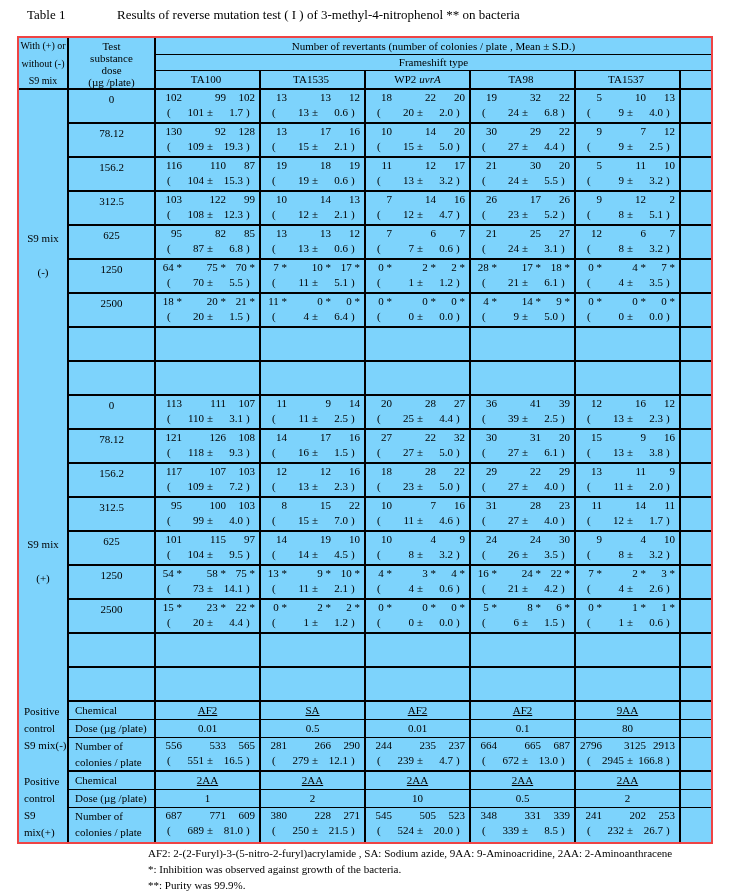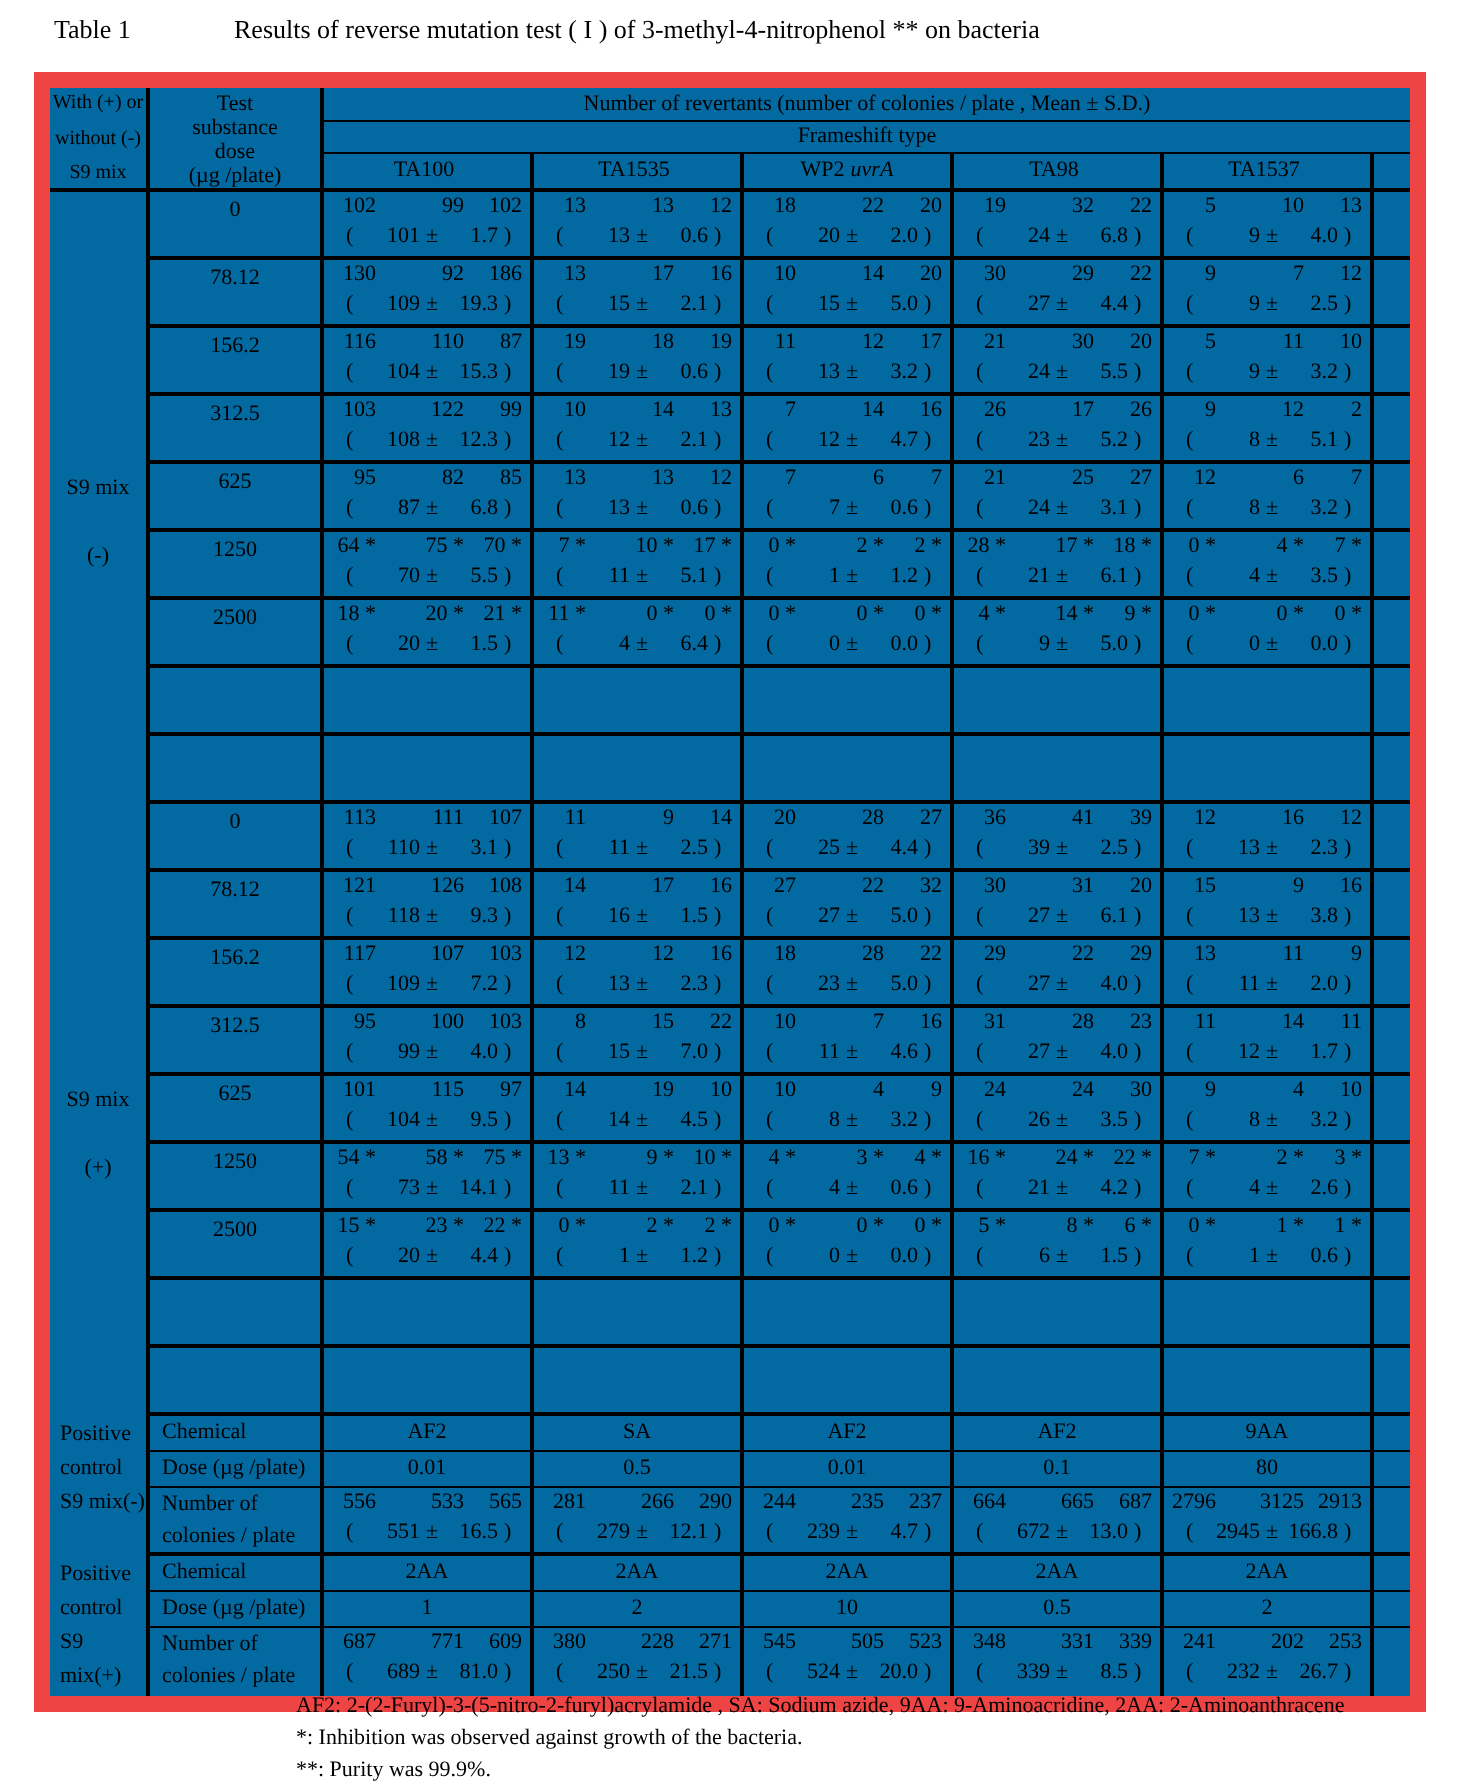--- a/index.html
+++ b/index.html
@@ -1,21 +1,21 @@
 <!DOCTYPE html>
 <html><head>
 <meta charset="utf-8">
 <style>
   *{box-sizing:border-box;margin:0;padding:0}
   html,body{width:729px;height:893px;background:#fff;overflow:hidden;
     font-family:"Liberation Serif","DejaVu Serif",serif;color:#000}
   .page{position:relative;width:729px;height:893px}
   .title{position:absolute;left:27px;top:7px;font-size:13px;white-space:nowrap}
   .title .t-label{display:inline-block;width:90px}
-  .tbl{position:absolute;left:17px;top:36px;width:696px;border:8px solid #ef4444;background:#0369a1;font-size:11px}
+  .tbl{position:absolute;left:17px;top:36px;width:696px;border:2px solid #ef4444;background:#7dd3fc;font-size:11px}
   
   .hdr{display:flex;height:52px;border-bottom:2px solid #000}
   .hc1{width:50px;border-right:2px solid #000;font-size:10px;text-align:center;
        display:flex;flex-direction:column;justify-content:space-between;padding:2px 0}
   .hc2{width:87px;border-right:2px solid #000;text-align:center;
        display:flex;flex-direction:column;justify-content:space-between;padding:2px 16px}
   .hcr{flex:1;display:flex;flex-direction:column}
   .hr1{height:17px;border-bottom:1px solid #000;text-align:center;line-height:16px}
   .hr2{height:16px;border-bottom:1px solid #000;display:flex;line-height:15px}
   .hr2 .bp{width:315px;border-right:2px solid #000;text-align:center}
@@ -44,21 +44,21 @@
   .pc-group{display:flex}
   .pc-s9{width:50px;border-right:2px solid #000;padding:1px 0 0 5px;line-height:17px}
   .pc-rows{flex:1}
   .pcrow{display:flex}
   .pcrow.chem,.pcrow.dosr{height:18px;border-bottom:1px solid #000;line-height:16px}
   .pcrow.numr{height:34px;border-bottom:2px solid #000}
   .pc-group:last-child .pcrow.numr{border-bottom:none}
   .pc-label{width:87px;border-right:2px solid #000;padding-left:6px}
   .pc-label.two{line-height:16px}
   .pc-val{width:105px;border-right:2px solid #000;text-align:center}
-  .pcrow.chem .pc-val span{}
+  .pcrow.chem .pc-val span{text-decoration:underline}
   .footnotes{position:absolute;left:148px;top:845px;font-size:11px;line-height:16px}
 </style>
 </head>
 <body>
 
 <div class="page">
 
   <div class="title">
     <span class="t-label">Table 1</span><span>Results of reverse mutation test ( I ) of 3-methyl-4-nitrophenol ** on bacteria</span>
   </div>
@@ -171,21 +171,21 @@
     </div>
   </div>
             <div class="endcell"></div>
   </div>
           <div class="drow">
     <div class="dose">78.12</div>
     <div class="cell">
     <div class="vline">
       <span class="vv">130</span>
                 <span class="vv">92</span>
-                <span class="vv">186</span>
+                <span class="vv">128</span>
     </div>
     <div class="mline">
       <span class="mo">(</span>
                 <span class="mv">109</span>
                 <span class="pm">±</span>
                 <span class="msd">19.3</span>
                 <span class="mc">)</span>
     </div>
   </div>
             <div class="cell">

